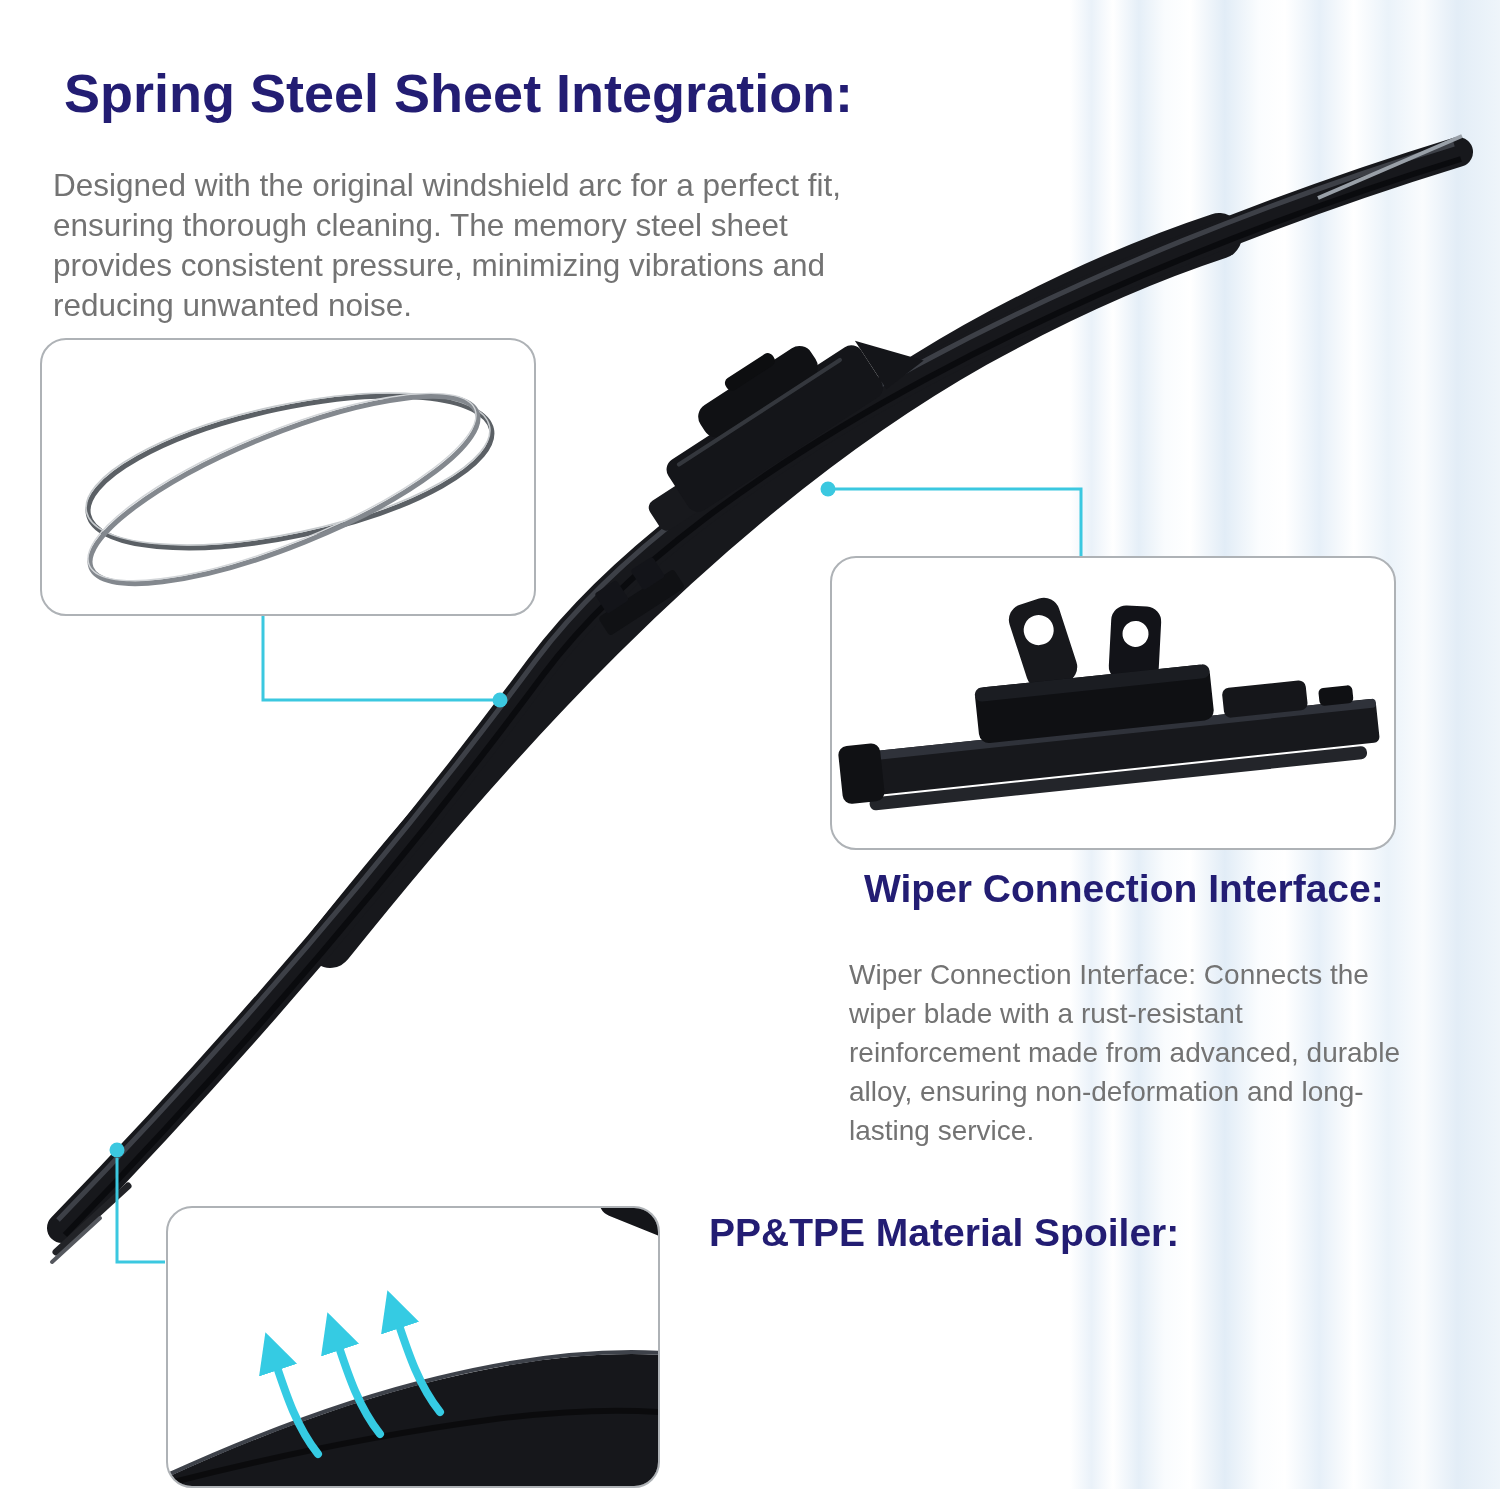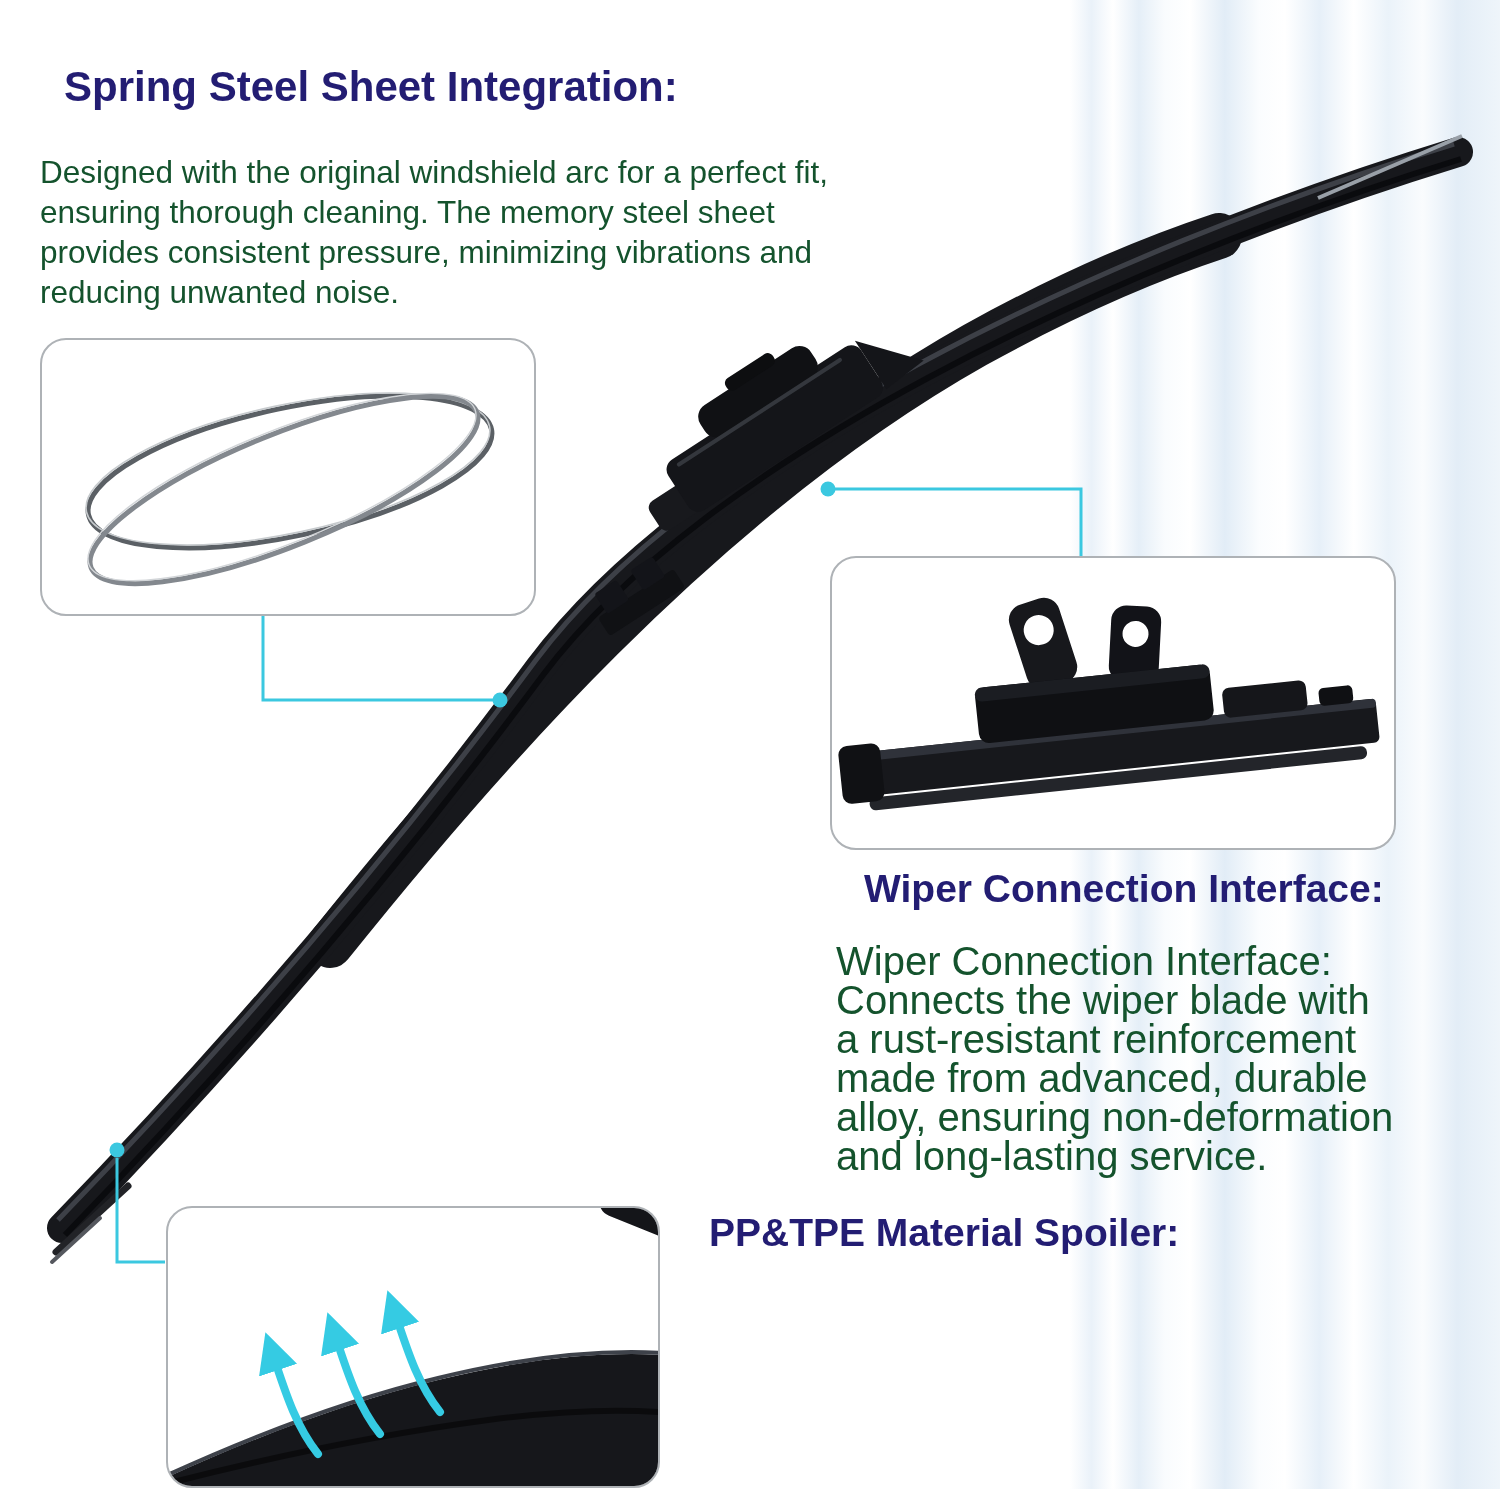--- a/index.html
+++ b/index.html
@@ -23,28 +23,28 @@
       rgba(255,255,255,0) 66%,
       rgba(214,230,244,0.50) 74%,
       rgba(240,246,251,0.35) 82%,
       rgba(208,225,241,0.60) 90%,
       rgba(222,235,246,0.50) 100%);
   }
   .scene{position:absolute;left:0;top:0;width:1500px;height:1489px;z-index:1;}
   .title{
     position:absolute;z-index:3;font-weight:700;color:#231d73;line-height:1.1;white-space:nowrap;
   }
-  .t1{left:64px;top:64px;font-size:42px;}
+  .t1{left:64px;top:64px;font-size:54px;}
   .t2{left:864px;top:868px;font-size:39px;}
   .t3{left:702px;top:1212px;font-size:39px;margin-left:7px;}
   .body-text{
-    position:absolute;z-index:3;color:#14532d;margin:0;
+    position:absolute;z-index:3;color:#737373;margin:13px;
   }
   .p1{left:40px;top:152px;width:856px;font-size:31.5px;line-height:40px;}
-  .p2{left:836px;top:942px;width:566px;font-size:40px;line-height:39px;}
+  .p2{left:836px;top:942px;width:566px;font-size:28px;line-height:39px;}
   .p3{left:678px;top:1282px;width:756px;font-size:30.5px;line-height:39px;}
   .callout-box{
     position:absolute;z-index:2;background:#ffffff;border:2px solid #aeb2b6;border-radius:26px;overflow:hidden;
   }
   .box-steel{left:40px;top:338px;width:492px;height:274px;}
   .box-conn{left:830px;top:556px;width:562px;height:290px;}
   .box-spoiler{left:166px;top:1206px;width:490px;height:278px;}
   .callout-box svg{display:block;width:100%;height:100%;}
 </style>
 </head>

